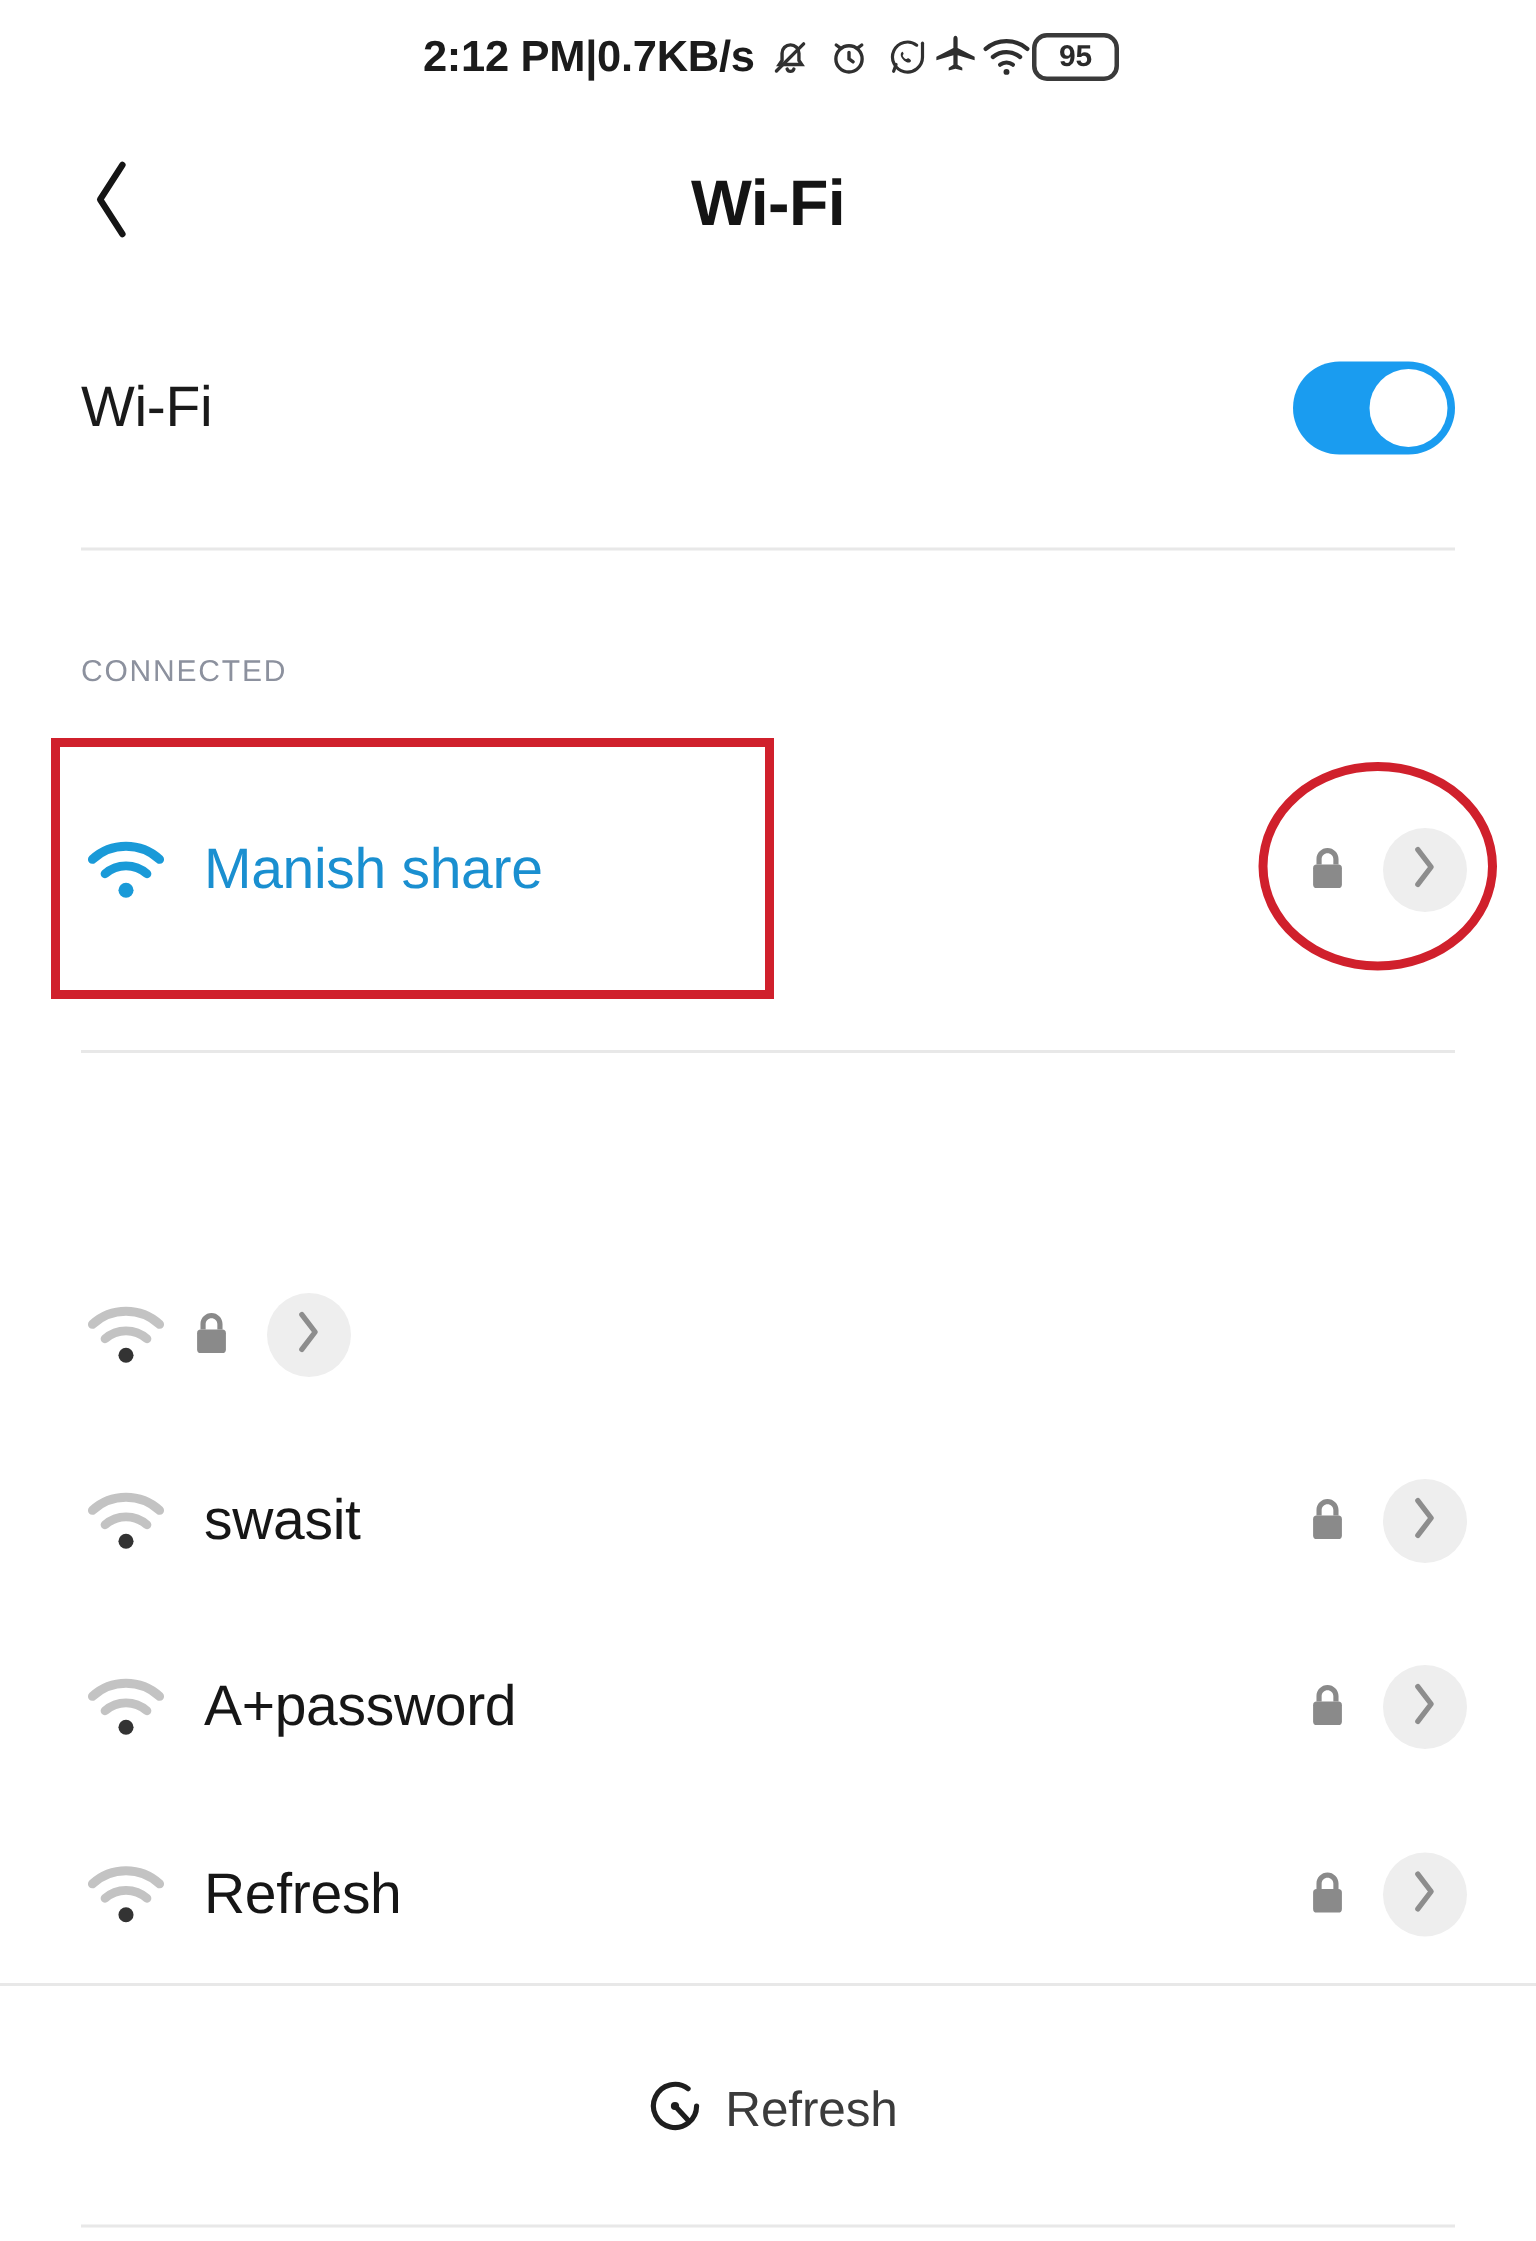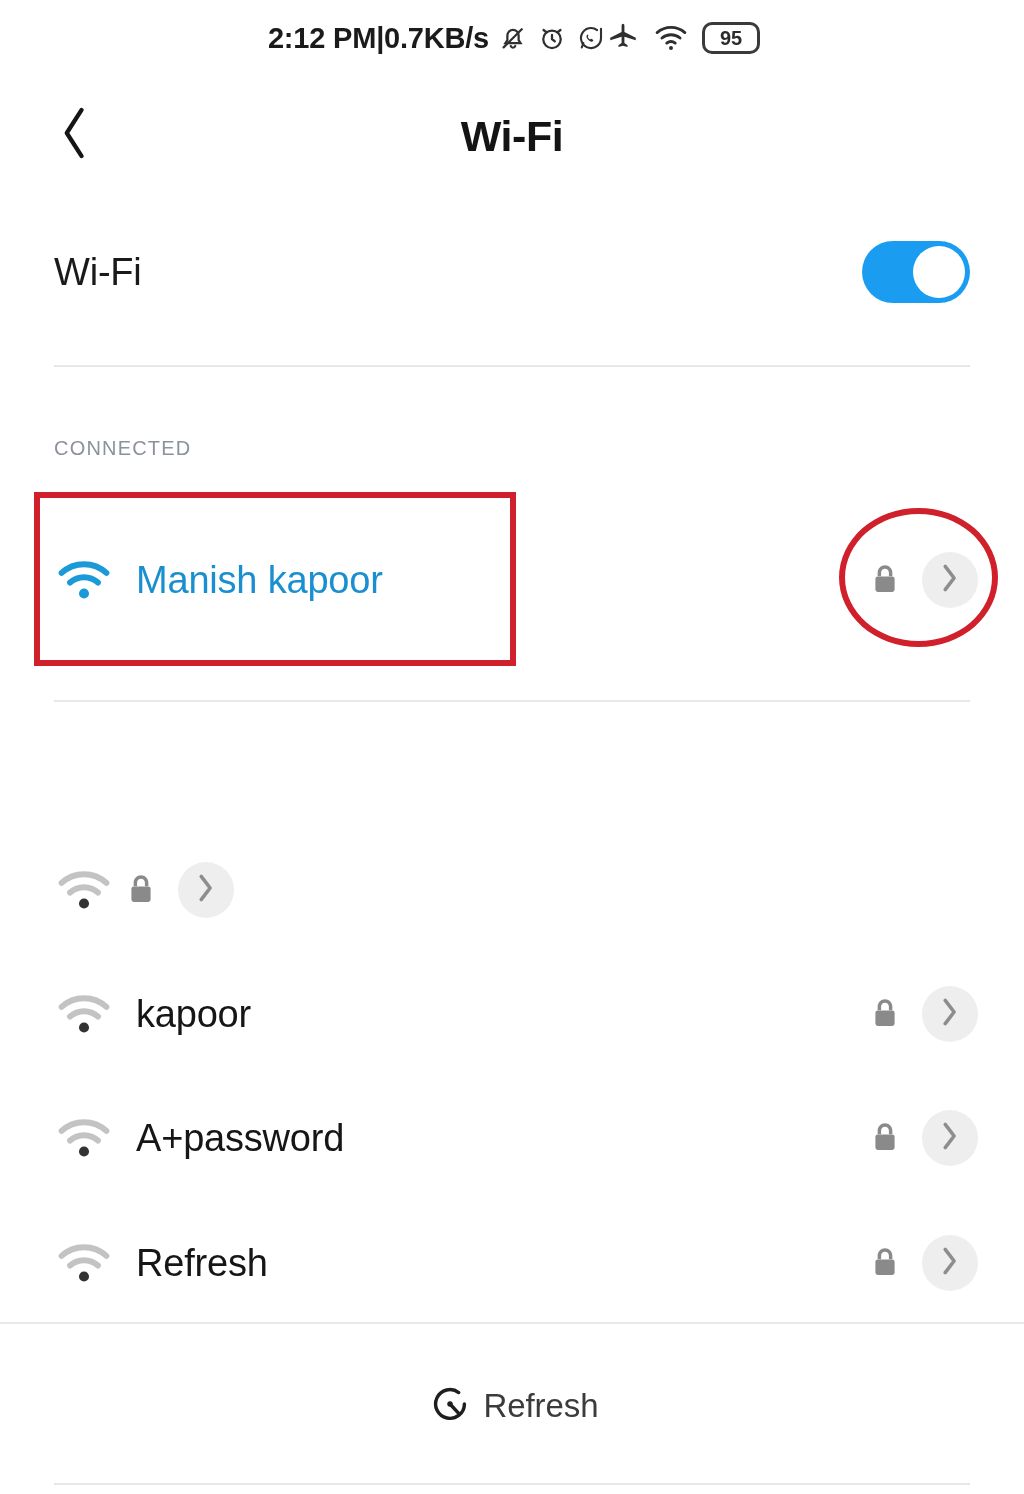--- a/index.html
+++ b/index.html
@@ -36,21 +36,20 @@
     font-size: 29px;
     font-weight: bold;
     color: #1b1b1b;
     letter-spacing: -0.2px;
     white-space: nowrap;
   }
   .status-icon { display: flex; align-items: center; }
   .status-right {
     display: flex;
     align-items: center;
-    gap: 14px;
   }
   .battery-pill {
     position: relative;
     width: 58px; height: 32px;
     border: 3px solid #3a3a3a;
     border-radius: 10px;
     display: flex;
     align-items: center;
     justify-content: center;
   }
@@ -315,21 +314,21 @@
 
   <div class="net-row" style="top:500px; height:160px">
     <span class="net-icon">
       <svg width="60" height="48" viewBox="0 0 26 21" fill="none" stroke="#1a9ad8" stroke-width="2.6" stroke-linecap="round">
         <path d="M3.2 7.4A14.5 14.5 0 0 1 22.8 7.4"></path>
         <path d="M6.9 11.6a9.2 9.2 0 0 1 12.2 0"></path>
         <circle cx="13" cy="16.4" r="2.2" fill="#1a9ad8" stroke="none"></circle>
       </svg>
     </span>
     <span class="net-text">
-      <span class="net-name connected" style="display:block">Manish kapoor</span>
+      <span class="net-name connected" style="display:block">Manish share</span>
     </span>
     <span class="net-right">
       <span class="lock-icon">
         <svg width="30" height="36" viewBox="0 0 20 24" fill="#8a8a8a">
           <path d="M10 2.2c-2.7 0-4.9 2.2-4.9 4.9v2.4h2.3V7.1c0-1.5 1.2-2.6 2.6-2.6s2.6 1.1 2.6 2.6v2.4h2.3V7.1c0-2.7-2.2-4.9-4.9-4.9z"></path>
           <rect x="3.6" y="9.6" width="12.8" height="10.4" rx="1.6"></rect>
         </svg>
       </span>
       <span class="chevron-circle">
         <span>
@@ -371,21 +370,21 @@
 
   <div class="net-row" style="top:966px; height:96px">
     <span class="net-icon">
       <svg width="60" height="48" viewBox="0 0 26 21" fill="none" stroke="#c3c3c3" stroke-width="2.6" stroke-linecap="round">
         <path d="M3.2 7.4A14.5 14.5 0 0 1 22.8 7.4"></path>
         <path d="M6.9 11.6a9.2 9.2 0 0 1 12.2 0"></path>
         <circle cx="13" cy="16.4" r="2.2" fill="#333333" stroke="none"></circle>
       </svg>
     </span>
     <span class="net-text">
-      <span class="net-name" style="display:block">kapoor</span>
+      <span class="net-name" style="display:block">swasit</span>
     </span>
     <span class="net-right">
       <span class="lock-icon">
         <svg width="30" height="36" viewBox="0 0 20 24" fill="#8a8a8a">
           <path d="M10 2.2c-2.7 0-4.9 2.2-4.9 4.9v2.4h2.3V7.1c0-1.5 1.2-2.6 2.6-2.6s2.6 1.1 2.6 2.6v2.4h2.3V7.1c0-2.7-2.2-4.9-4.9-4.9z"></path>
           <rect x="3.6" y="9.6" width="12.8" height="10.4" rx="1.6"></rect>
         </svg>
       </span>
       <span class="chevron-circle">
         <span>

